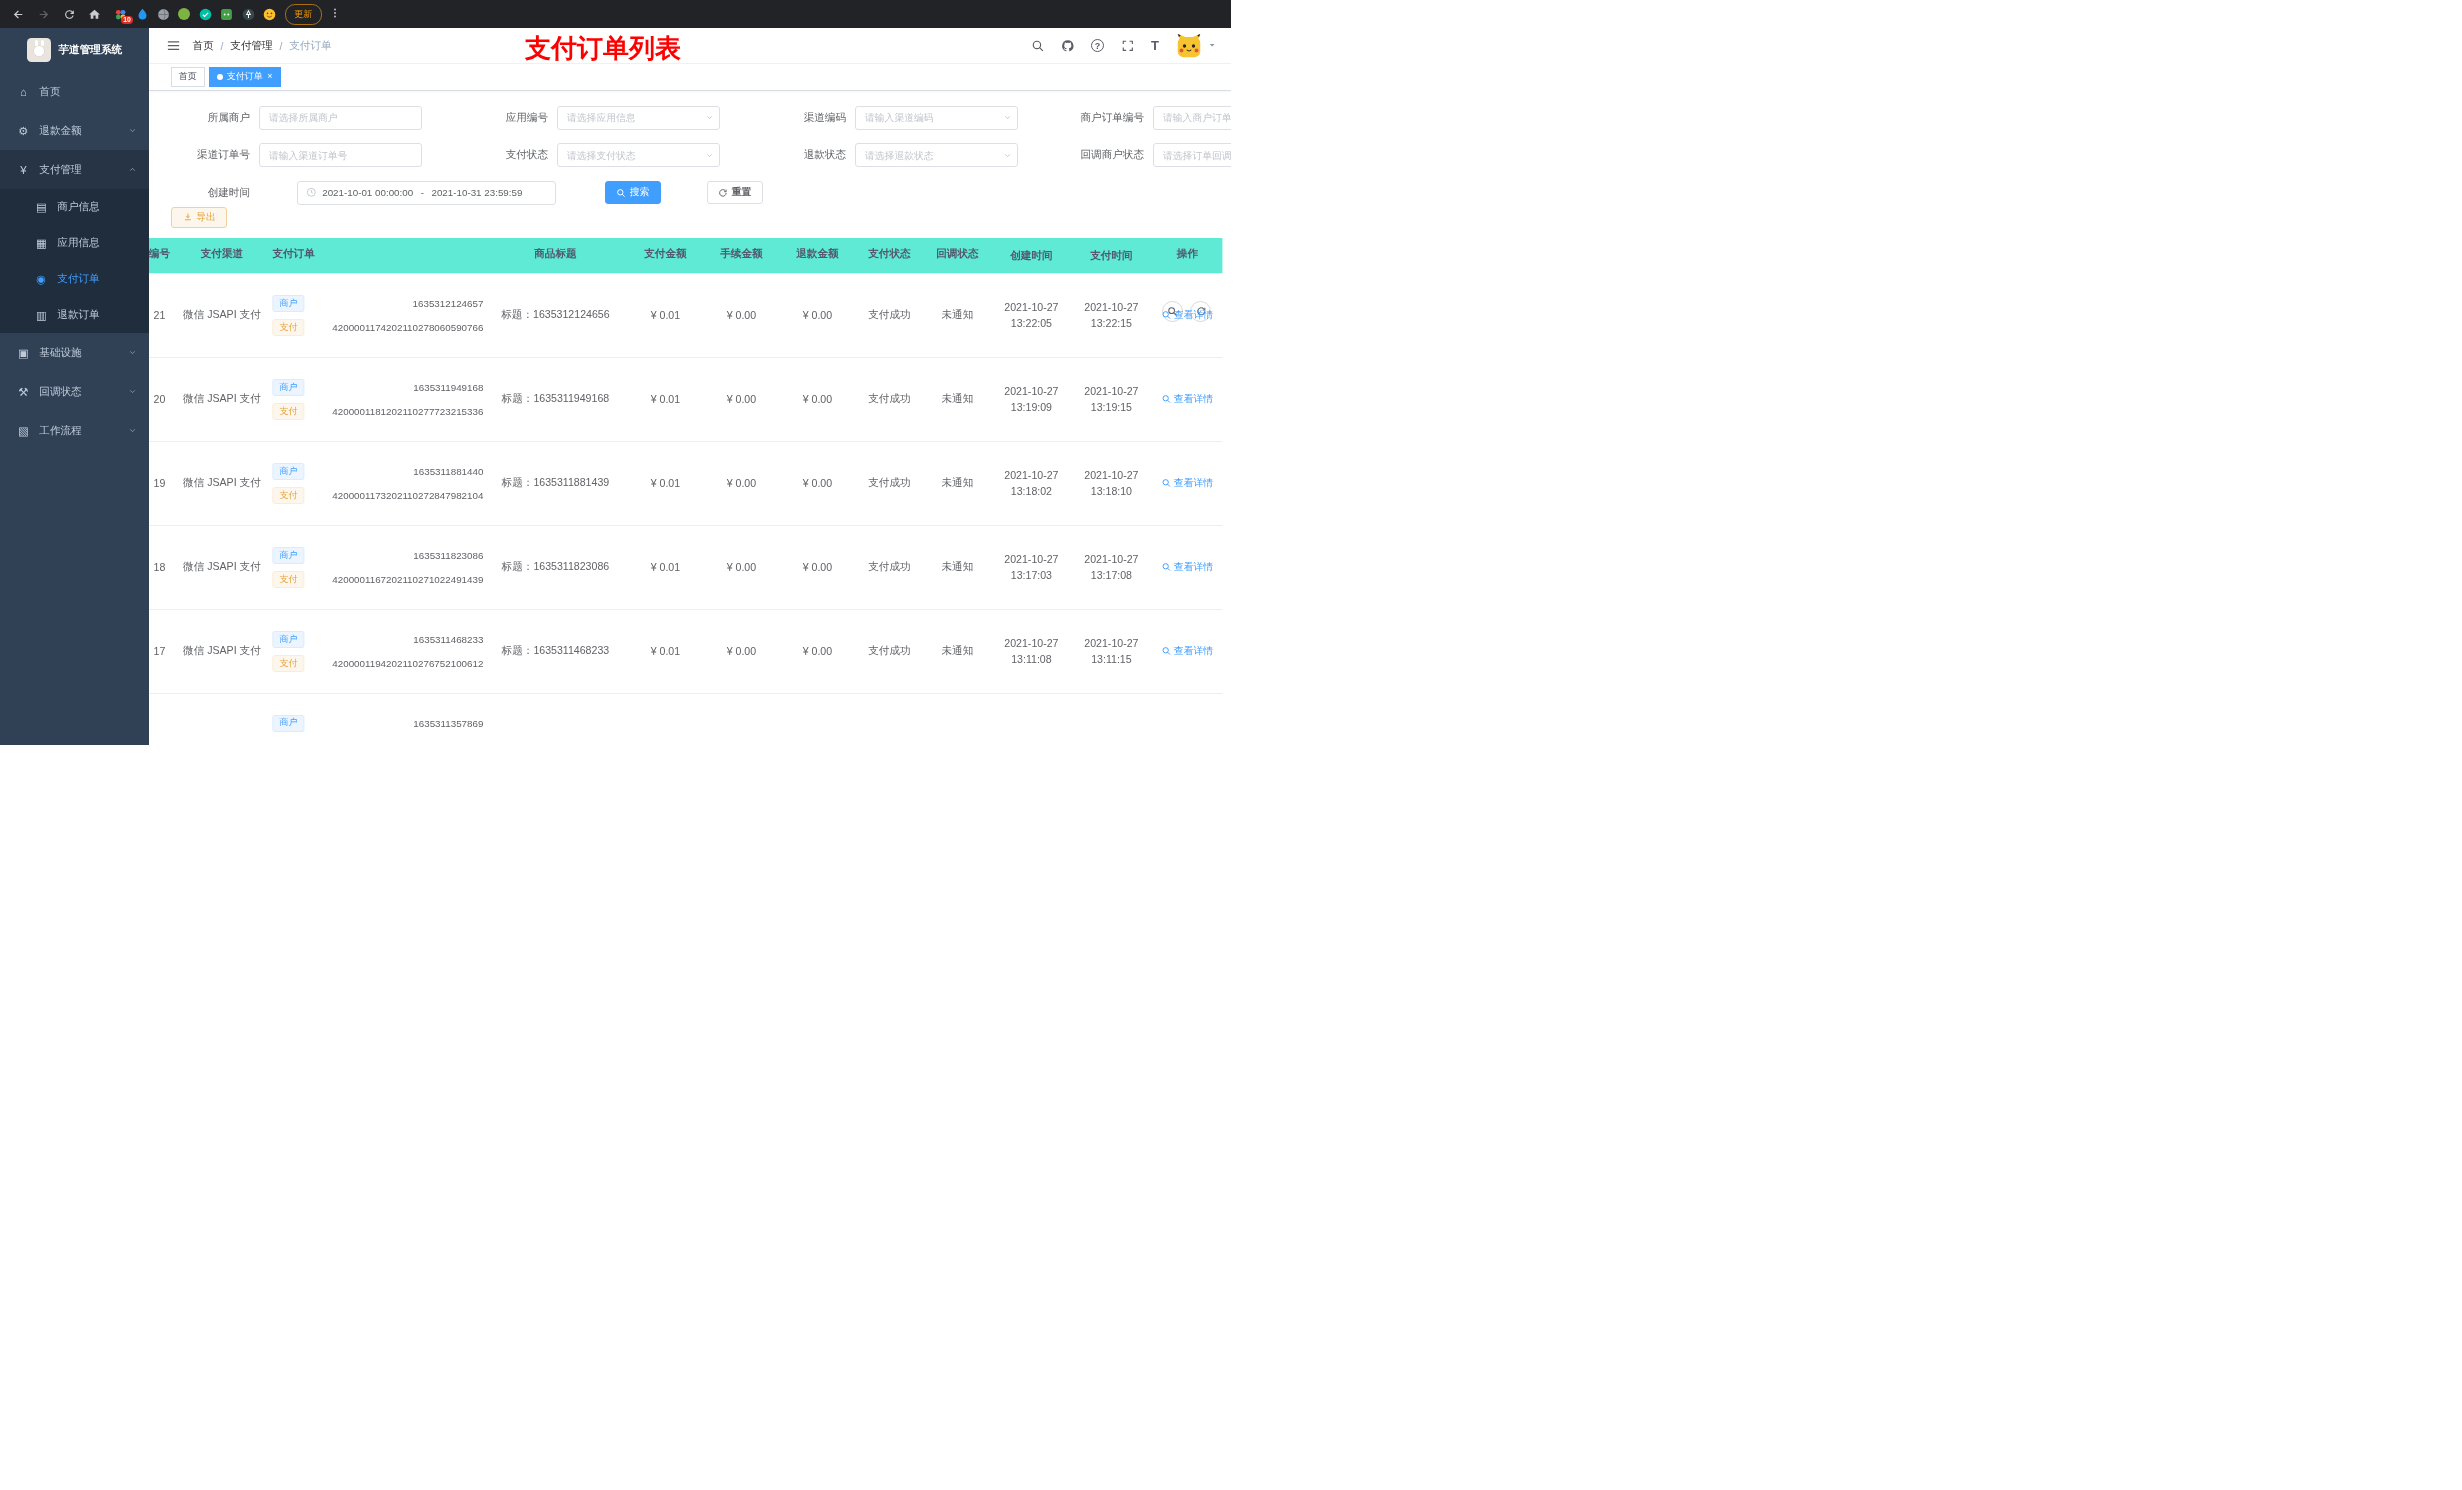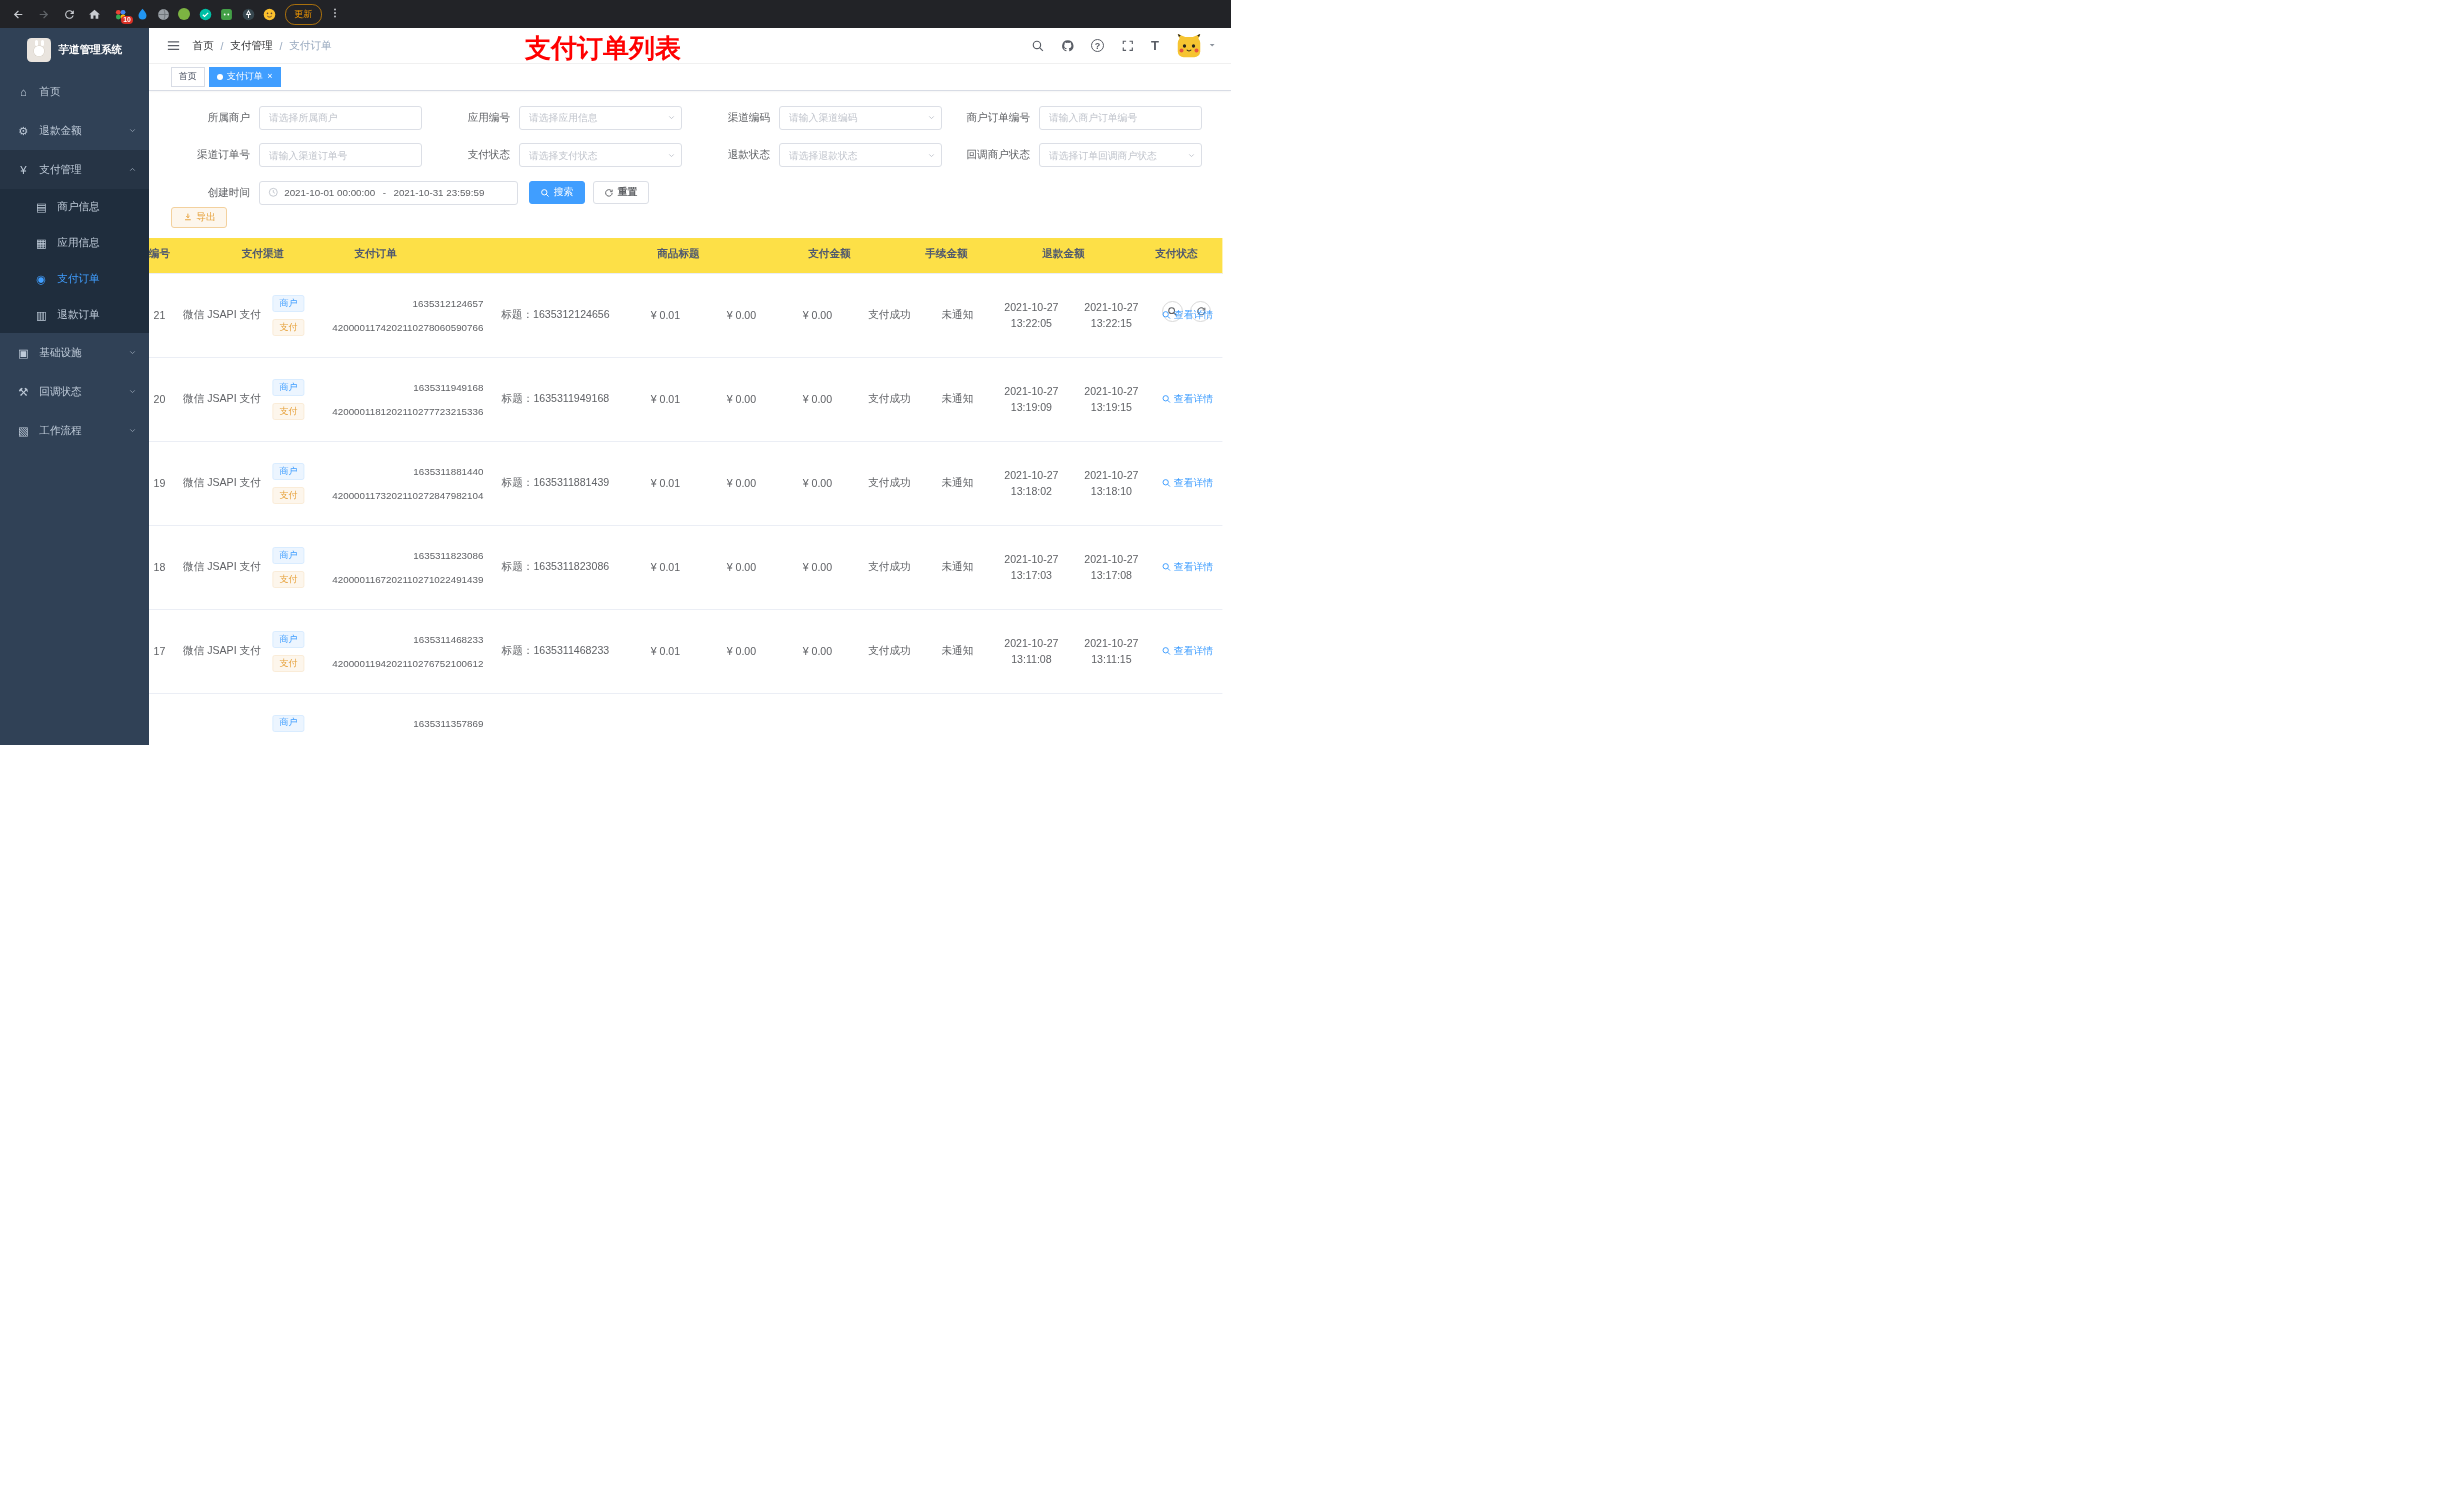--- a/index.html
+++ b/index.html
@@ -63,21 +63,21 @@
 
   
   .tagbar { height:26.5px; border-bottom:0.8px solid #d8dce5; box-shadow:0 0.8px 2.3px rgba(0,0,0,.06); display:flex; align-items:center; gap:4.5px; padding:0 0 0 22px; background:#fff; }
   .tag { height:19.7px; display:inline-flex; align-items:center; padding:0 6.8px; border:0.8px solid #d8dce5; background:#fff; color:#495060; font-size:9px; cursor:pointer; gap:3.8px; }
   .tag.active { background:#409eff; border-color:#409eff; color:#fff; }
   .tag-dot { width:6px; height:6px; border-radius:50%; background:#fff; }
   .tag-close { font-size:9px; line-height:1; padding:0.8px; border-radius:50%; }
 
   
   .content { flex:1 1 auto; overflow:hidden; position:relative; }
-  .filter-row { display:flex; align-items:center; margin:13.6px 0 0 27px; }
+  .filter-row { display:flex; align-items:center; margin:13.6px 0 0 27px;gap:38px; }
   .filter-row.first { margin-top:15px; }
   .f-item { display:flex; align-items:center; width:260px; flex:0 0 auto; }
   .f-label { width:83px; text-align:right; font-size:10.6px; color:#606266; padding-right:9px; flex:0 0 auto; white-space:nowrap; }
   .f-control { position:relative; width:163px; height:24px; flex:0 0 auto; }
   .f-control input { width:100%; height:100%; border:0.8px solid #dcdfe6; border-radius:3px; padding:0 19.7px 0 9px; font-size:9.8px; color:#606266; outline:none; font-family:inherit; }
   .f-control.no-caret input { padding-right:9px; }
   .f-control input::placeholder { color:#c0c4cc; }
   .sel-caret { position:absolute; right:6px; top:7.6px; color:#c0c4cc; pointer-events:none; display:flex; }
   .sel-caret svg { width:9px; height:9px; }
   .date-range { width:259px; height:24px; border:0.8px solid #dcdfe6; border-radius:3px; display:flex; align-items:center; padding:0 7.6px; gap:6px; color:#606266; font-size:9.8px; }
@@ -90,21 +90,21 @@
   .btn-search { margin-left:10.6px; }
   .btn-reset { margin-left:7.6px;font-weight:bold; }
   .btn-export { margin:2px 0 0 22px; background:#fdf6ec; border-color:#f3d19e; color:#e6a23c; height:21px; }
   .mini-tools { position:absolute; right:19.7px; top:210px; display:flex; gap:7.6px; }
   .circle-btn { width:21px; height:21px; border-radius:50%; border:0.8px solid #d9d9d9; background:#fff; color:#606266; display:flex; align-items:center; justify-content:center; cursor:pointer; }
   .circle-btn svg { width:10.6px; height:10.6px; }
 
   
   .table-clip { margin-top:10.6px; width:1082px; overflow:hidden; }
   .table-inner { width:1084px; transform:translateX(-10.6px); }
-  .thead { display:flex; background:#fde047; border-bottom:0.8px solid #ebeef5;gap:41px; }
+  .thead { display:flex; background:#5eead4; border-bottom:0.8px solid #ebeef5; }
   .th { font-size:10.6px; color:#515a6e; font-weight:bold; padding:9px 0; text-align:center; }
   .tr { display:flex; align-items:center; border-bottom:0.8px solid #ebeef5; min-height:84px; }
   .td { font-size:10.6px; color:#606266; text-align:center; }
   .c-id { width:42px; flex:0 0 auto; }
   .c-ch { width:83px; flex:0 0 auto; }
   .c-ord { width:220px; flex:0 0 auto; text-align:left; padding-left:9px; }
   .c-ti { width:144px; flex:0 0 auto; }
   .c-amt { width:76px; flex:0 0 auto; }
   .c-st { width:68px; flex:0 0 auto; }
   .c-ct { width:80px; flex:0 0 auto; line-height:16.7px; }

